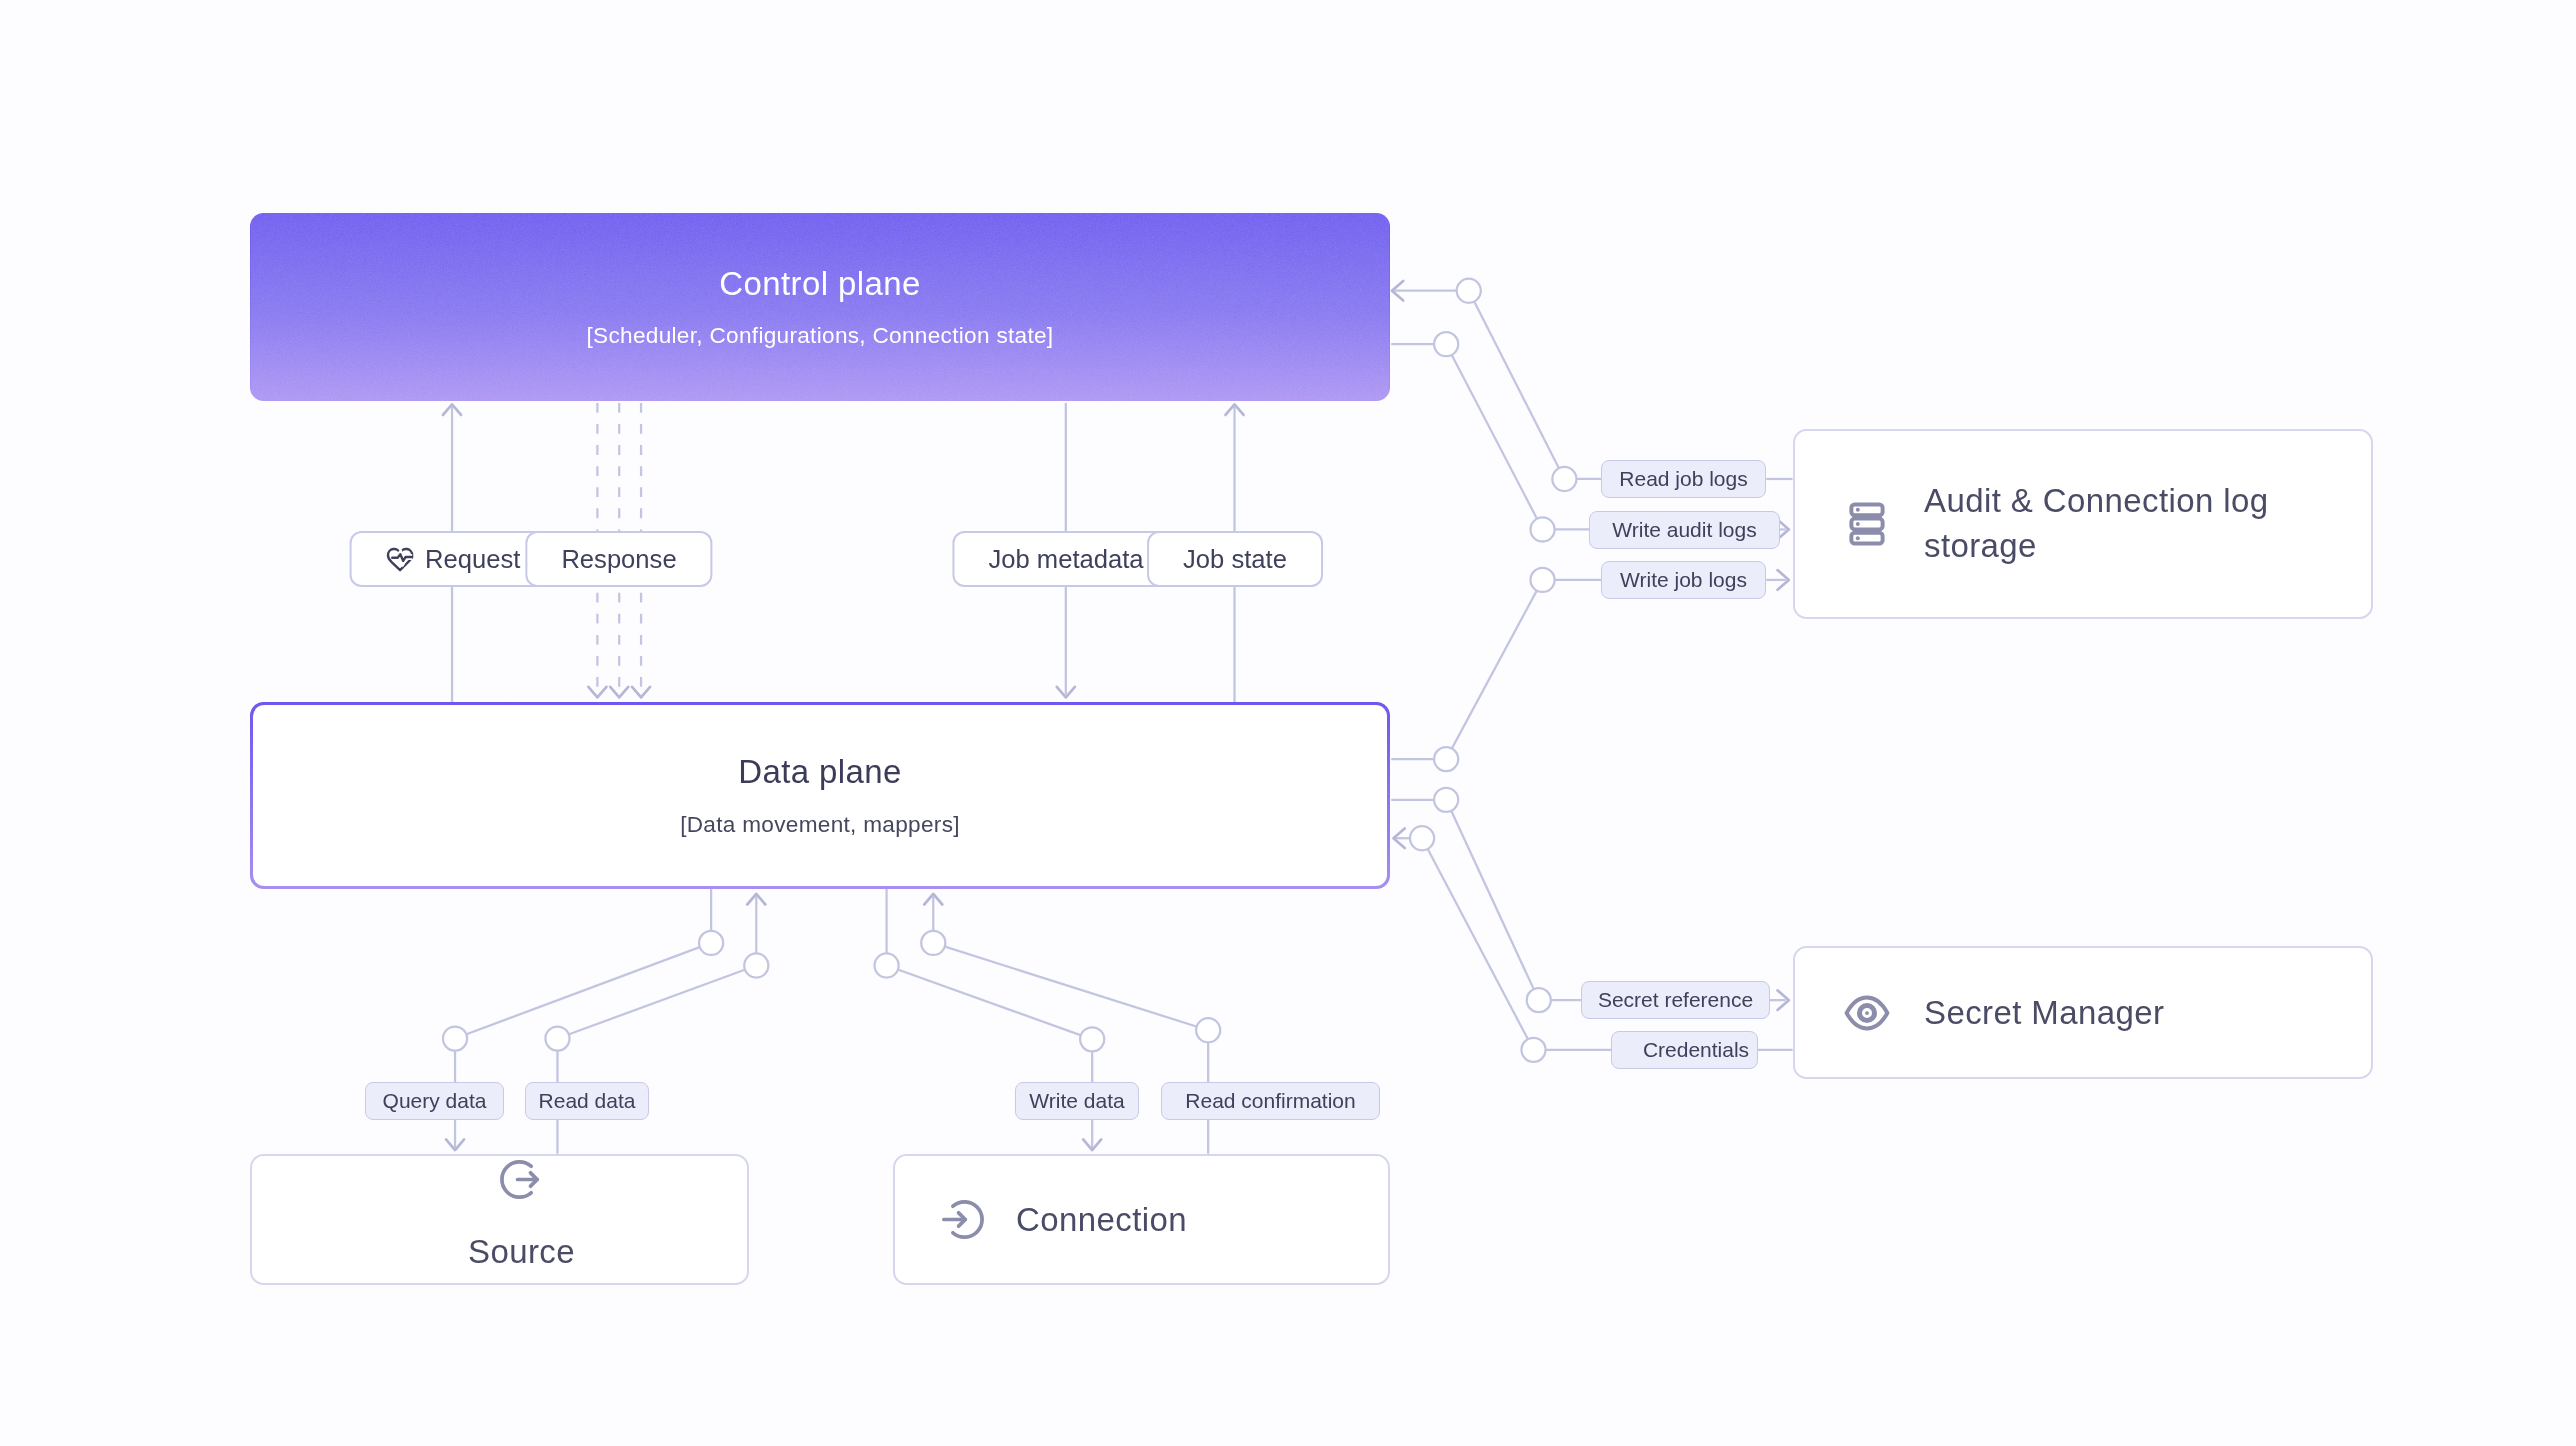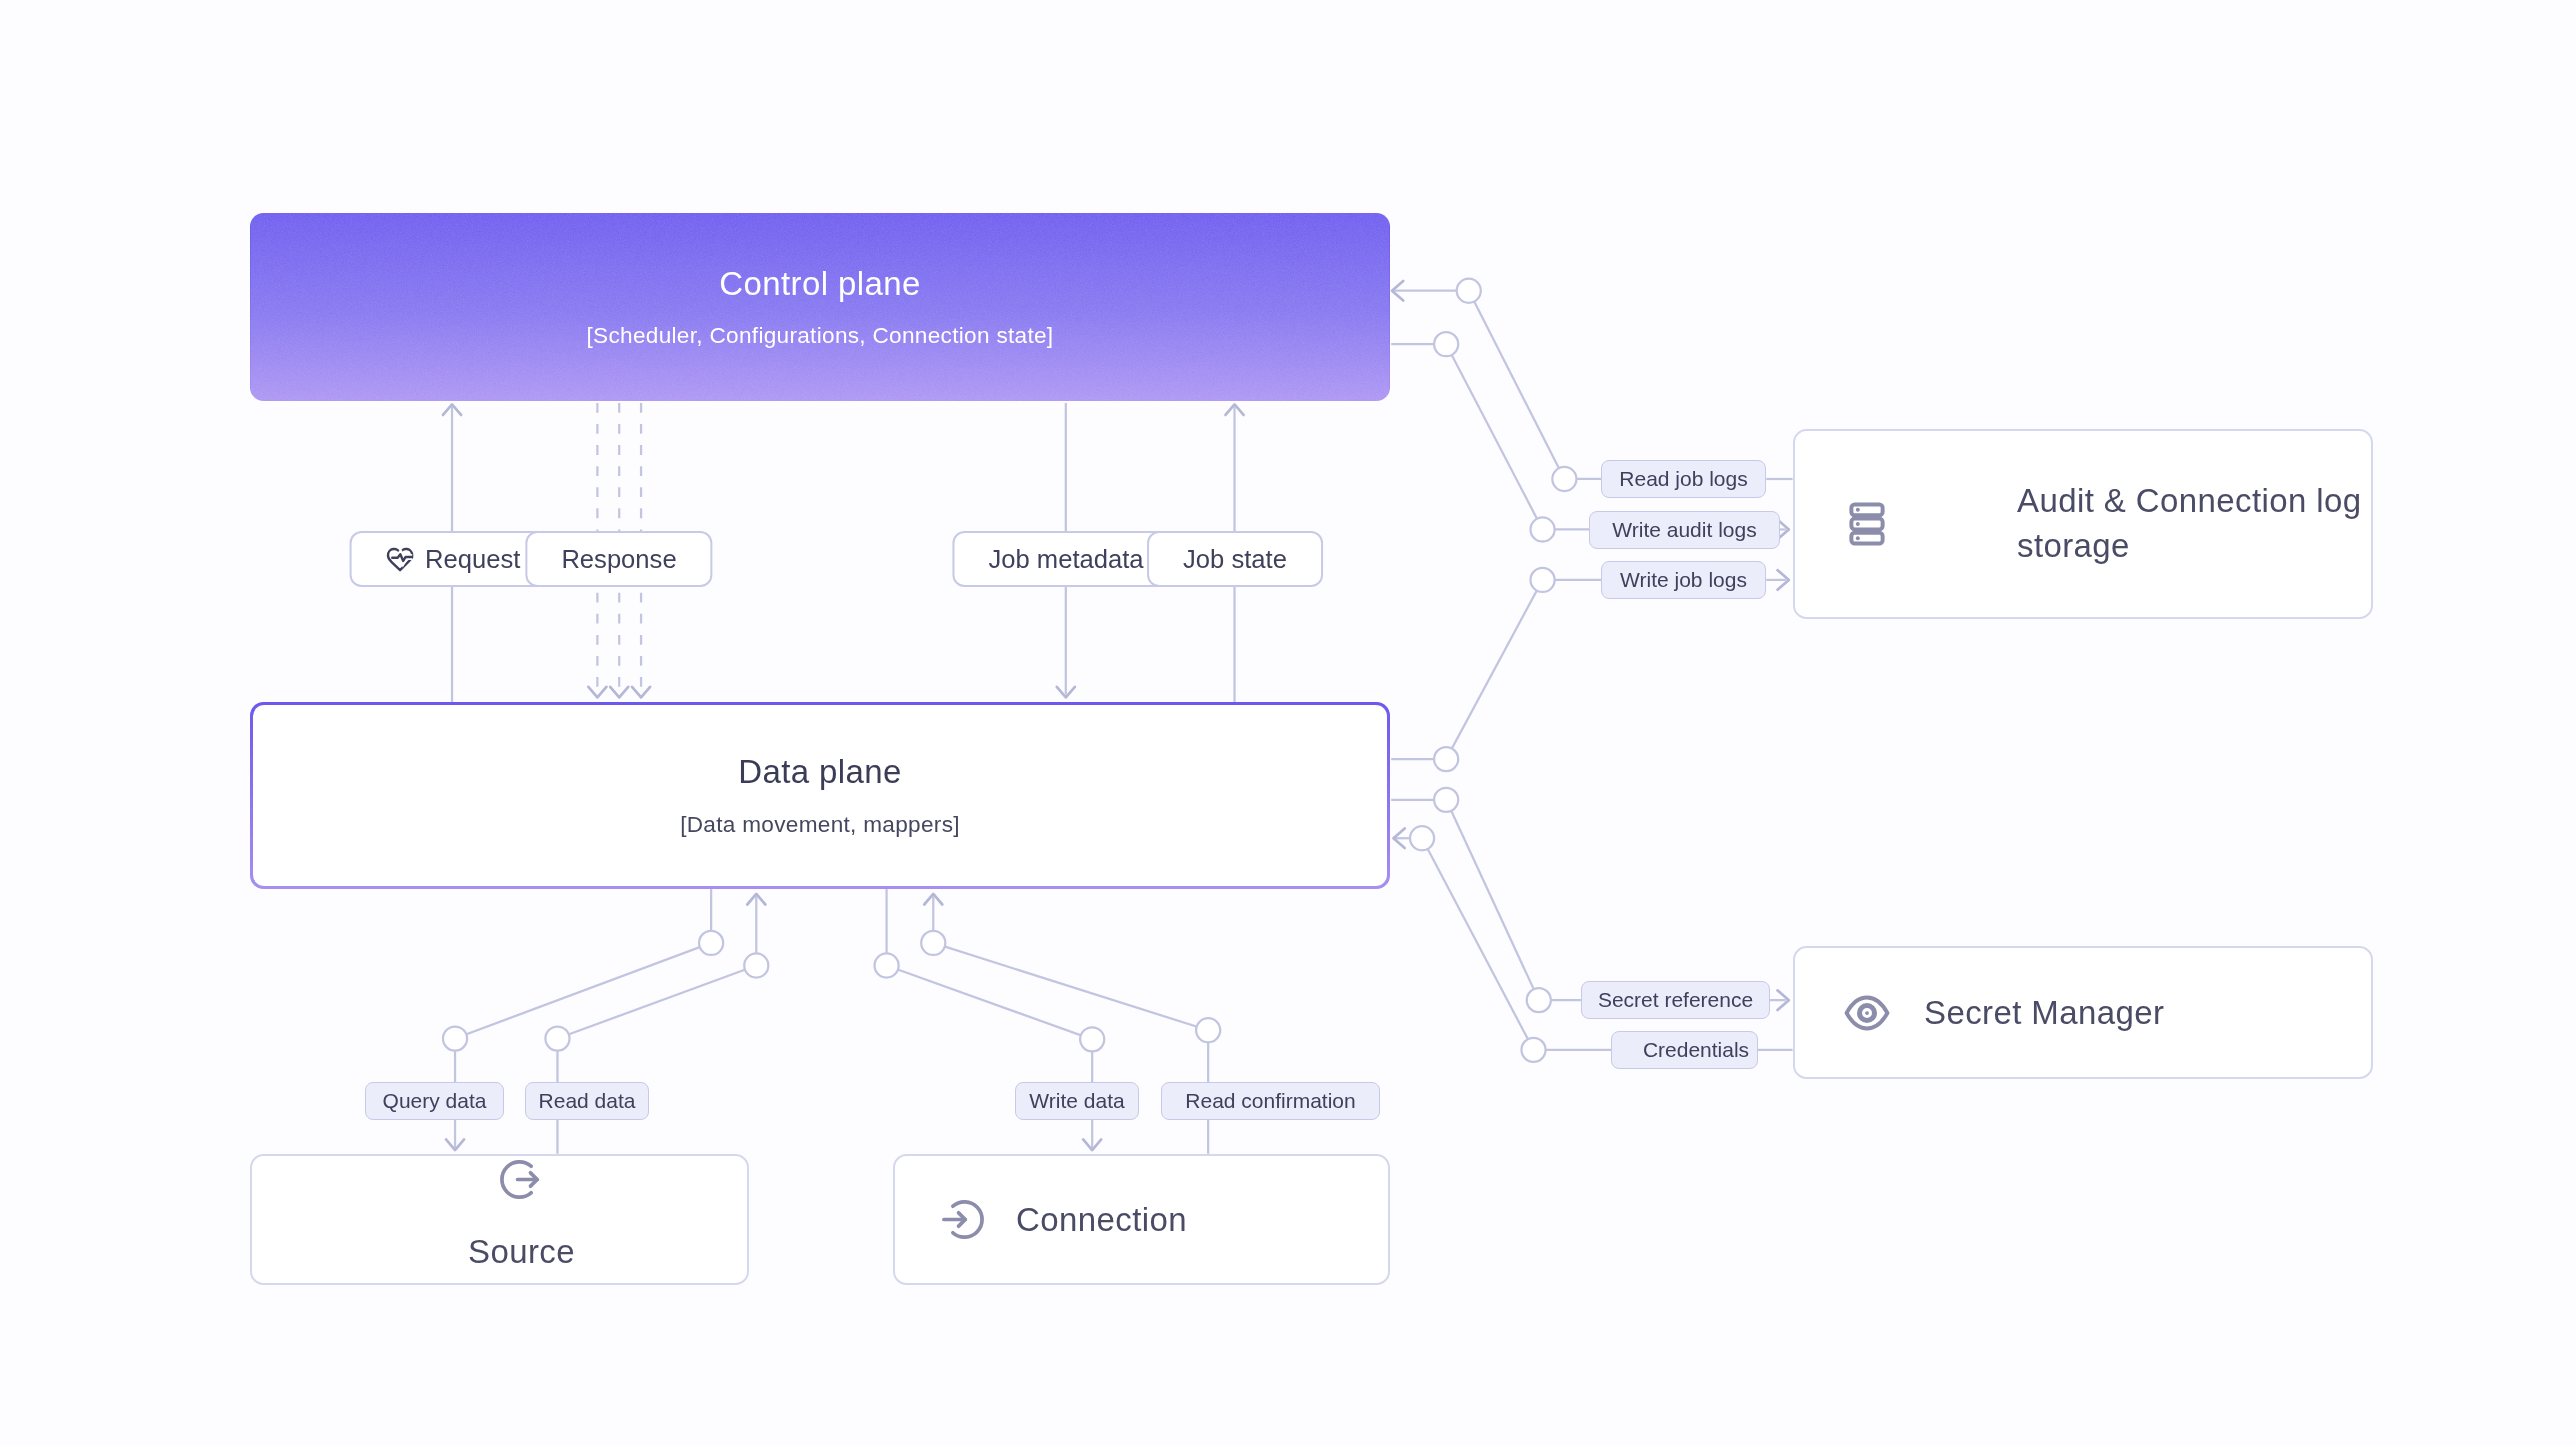--- a/index.html
+++ b/index.html
@@ -205,21 +205,21 @@
 
   <div class="node node-plain leaf" style="left:893px;top:1154px;width:497px;height:131px;">
     <svg class="icon" width="47" height="47" viewBox="0 0 24 24">
       <path d="M7.1 5.2 A9 9 0 1 1 7.1 18.8" fill="none" stroke="var(--icon-gray)" stroke-width="1.9" stroke-linecap="round"></path>
       <path d="M2.5 12 H13.4" fill="none" stroke="var(--icon-gray)" stroke-width="1.9" stroke-linecap="round"></path>
       <path d="M10 8.6 L13.4 12 L10 15.4" fill="none" stroke="var(--icon-gray)" stroke-width="1.9" stroke-linecap="round" stroke-linejoin="round"></path>
     </svg>
     <div class="node-title">Connection</div>
   </div>
 
-  <div class="node node-plain leaf-right" style="left:1793px;top:429px;width:580px;height:190px;justify-content:space-between;">
+  <div class="node node-plain leaf-right" style="left:1793px;top:429px;width:580px;height:190px;">
     <svg class="icon" width="50" height="50" viewBox="0 0 24 24">
       <rect x="4.5" y="2.6" width="15" height="5.2" rx="1.6" fill="none" stroke="var(--icon-gray)" stroke-width="1.9"></rect>
       <rect x="4.5" y="9.4" width="15" height="5.2" rx="1.6" fill="none" stroke="var(--icon-gray)" stroke-width="1.9"></rect>
       <rect x="4.5" y="16.2" width="15" height="5.2" rx="1.6" fill="none" stroke="var(--icon-gray)" stroke-width="1.9"></rect>
       <circle cx="7.6" cy="5.2" r="0.95" fill="var(--icon-gray)"></circle>
       <circle cx="7.6" cy="12" r="0.95" fill="var(--icon-gray)"></circle>
       <circle cx="7.6" cy="18.8" r="0.95" fill="var(--icon-gray)"></circle>
     </svg>
     <div class="node-title wrap-title">Audit &amp; Connection log storage</div>
   </div>

